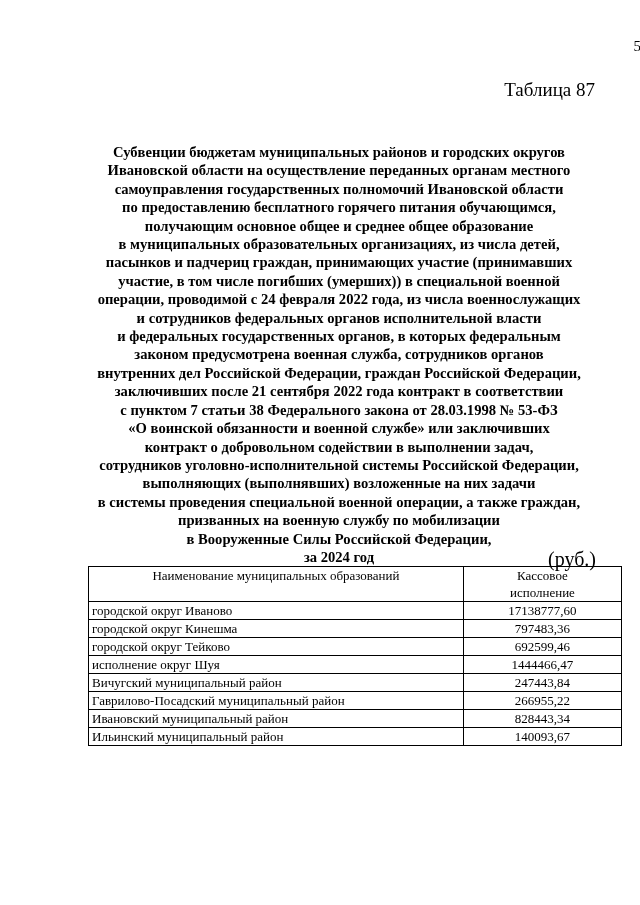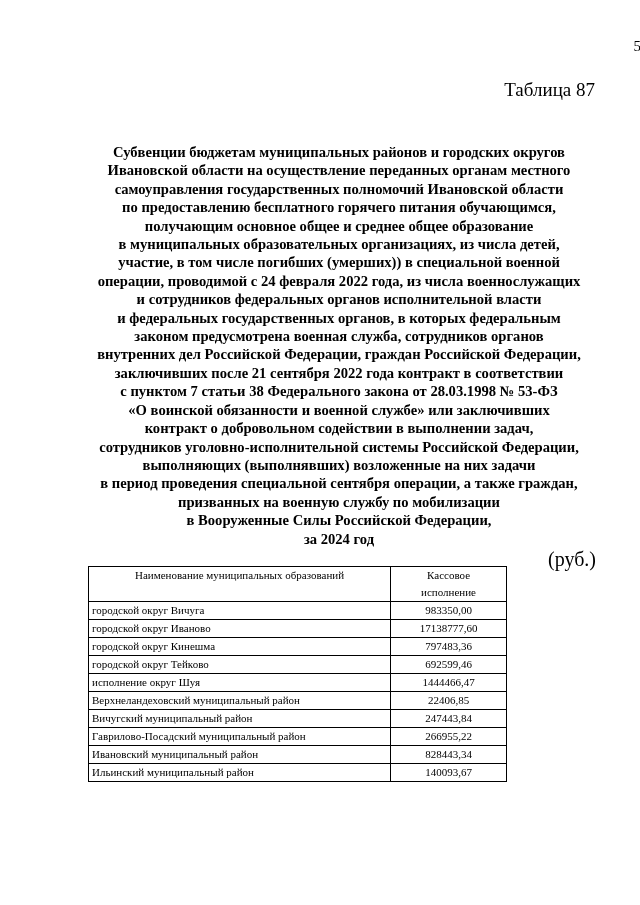--- a/index.html
+++ b/index.html
@@ -46,23 +46,23 @@
   .unit-label {
     position: absolute;
     top: 548px;
     right: 44px;
     font-size: 20px;
   }
   table.data-table {
     position: absolute;
     top: 566px;
     left: 88px;
-    width: 419px;
+    width: 534px;
     border-collapse: collapse;
-    font-size: 11px;
+    font-size: 13px;
     padding-left: 48px;
   }
   table.data-table th,
   table.data-table td {
     border: 1px solid #000;
     padding: 0 3px;
     font-weight: normal;
     height: 17px;
     line-height: 17px;
     white-space: nowrap;
@@ -84,74 +84,67 @@
 <div class="page-number">513</div>
 <div class="table-label">Таблица 87</div>
 
 <div class="doc-title">
   <div>Субвенции бюджетам муниципальных районов и городских округов</div>
   <div>Ивановской области на осуществление переданных органам местного</div>
   <div>самоуправления государственных полномочий Ивановской области</div>
   <div>по предоставлению бесплатного горячего питания обучающимся,</div>
   <div>получающим основное общее и среднее общее образование</div>
   <div>в муниципальных образовательных организациях, из числа детей,</div>
+  <div>пасынков и падчериц граждан, принимающих участие (принимавших</div>
   <div>участие, в том числе погибших (умерших)) в специальной военной</div>
   <div>операции, проводимой с 24 февраля 2022 года, из числа военнослужащих</div>
   <div>и сотрудников федеральных органов исполнительной власти</div>
   <div>и федеральных государственных органов, в которых федеральным</div>
   <div>законом предусмотрена военная служба, сотрудников органов</div>
   <div>внутренних дел Российской Федерации, граждан Российской Федерации,</div>
   <div>заключивших после 21 сентября 2022 года контракт в соответствии</div>
   <div>с пунктом 7 статьи 38 Федерального закона от 28.03.1998 № 53-ФЗ</div>
   <div>«О воинской обязанности и военной службе» или заключивших</div>
   <div>контракт о добровольном содействии в выполнении задач,</div>
   <div>сотрудников уголовно-исполнительной системы Российской Федерации,</div>
   <div>выполняющих (выполнявших) возложенные на них задачи</div>
-  <div>в период проведения специальной сентября операции, а также граждан,</div>
+  <div>в системы проведения специальной военной операции, а также граждан,</div>
   <div>призванных на военную службу по мобилизации</div>
   <div>в Вооруженные Силы Российской Федерации,</div>
   <div>за 2024 год</div>
 </div>
 
 <div class="unit-label">(руб.)</div>
 
 <table class="data-table">
   <thead>
     <tr>
       <th class="col-name">Наименование муниципальных образований</th>
       <th class="col-value">
         <span>Кассовое</span><br>
         <span>исполнение</span>
       </th>
     </tr>
   </thead>
   <tbody>
     <tr>
-      <td class="name">городской округ Вичуга</td>
-      <td class="value">983350,00</td>
-    </tr>
-    <tr>
       <td class="name">городской округ Иваново</td>
       <td class="value">17138777,60</td>
     </tr>
     <tr>
       <td class="name">городской округ Кинешма</td>
       <td class="value">797483,36</td>
     </tr>
     <tr>
       <td class="name">городской округ Тейково</td>
       <td class="value">692599,46</td>
     </tr>
     <tr>
       <td class="name">исполнение округ Шуя</td>
       <td class="value">1444466,47</td>
-    </tr>
-    <tr>
-      <td class="name">Верхнеландеховский муниципальный район</td>
-      <td class="value">22406,85</td>
     </tr>
     <tr>
       <td class="name">Вичугский муниципальный район</td>
       <td class="value">247443,84</td>
     </tr>
     <tr>
       <td class="name">Гаврилово-Посадский муниципальный район</td>
       <td class="value">266955,22</td>
     </tr>
     <tr>

